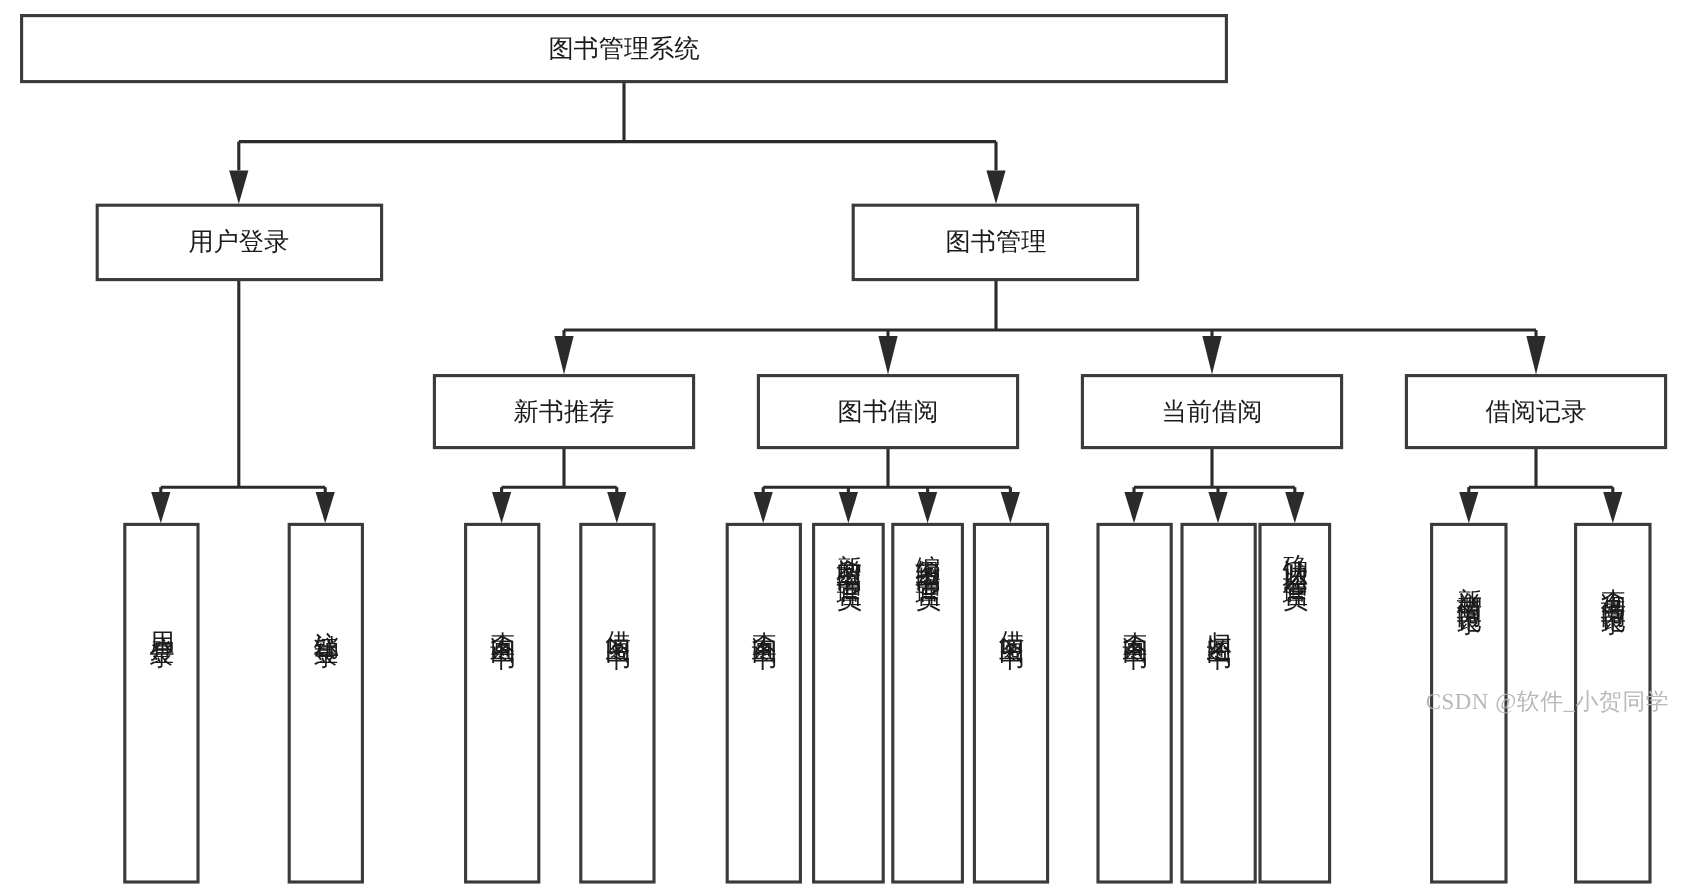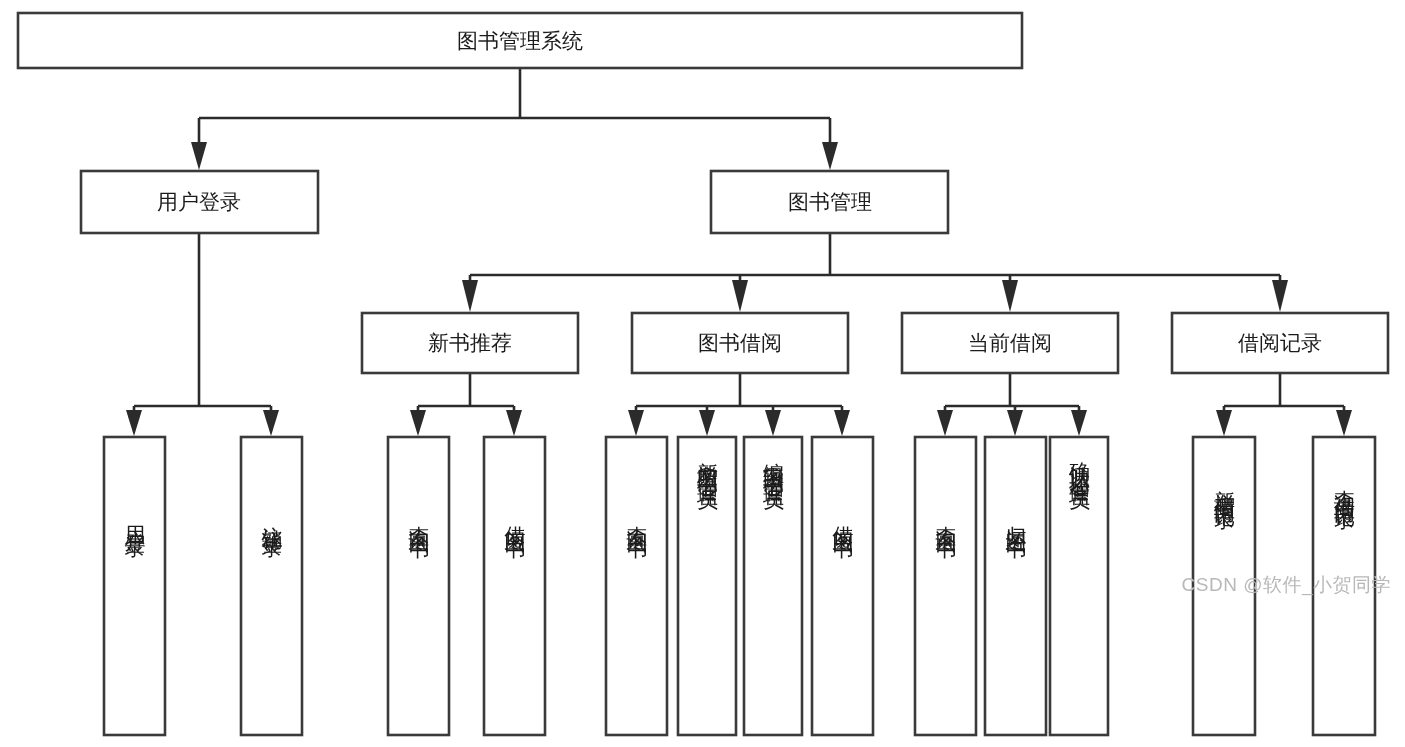--- a/index.html
+++ b/index.html
@@ -63,21 +63,21 @@
     font-size: 21px;
     line-height: 1;
     color: #1b1b1b;
     letter-spacing: 4px;
     white-space: nowrap;
   }
   .watermark {
     position: absolute;
     right: 14px;
     bottom: 6px;
-    font-family: Liberation Sans, sans-serif;
+    font-family: Liberation Serif, serif;
     font-size: 19px;
     color: #b8b8b8;
     letter-spacing: 0.5px;
     white-space: nowrap;
   }
 </style>
 </head>
 <body>
 
 <div id="diagram-root">

